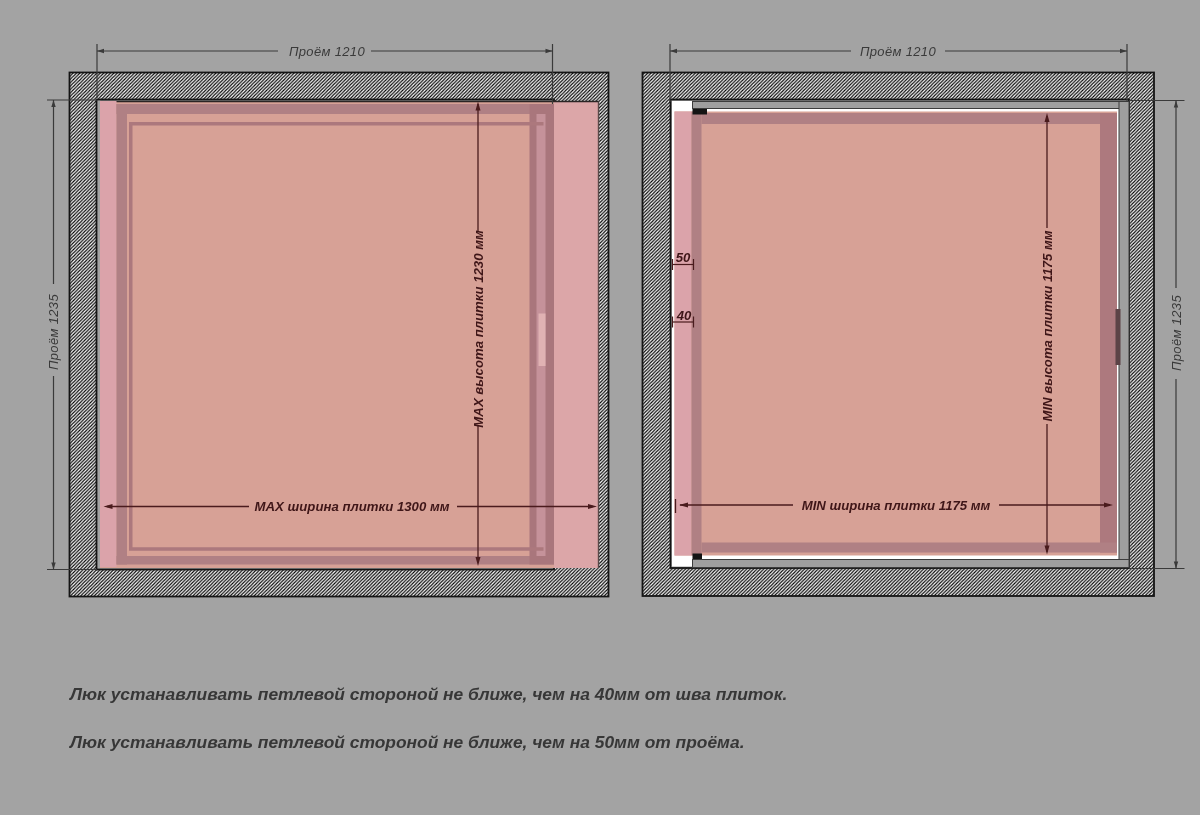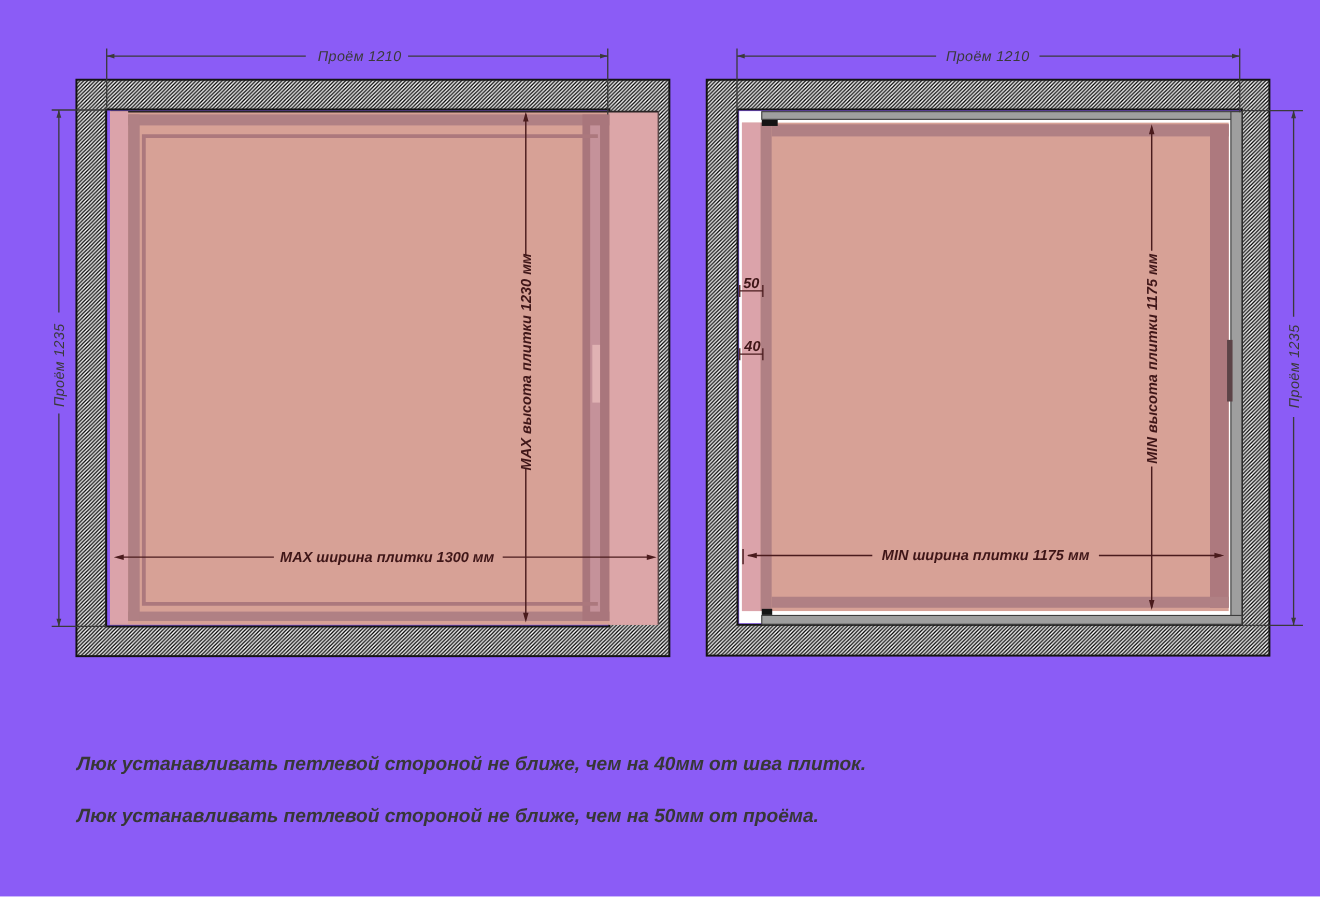--- a/index.html
+++ b/index.html
@@ -1,16 +1,16 @@
 <!DOCTYPE html>
 <html><head>
 <meta charset="utf-8">
 <style>
   html,body{margin:0;padding:0;background:#ffffff;}
-  .page{position:relative;width:1200px;height:815px;background:#8b5cf6;overflow:hidden;
+  .page{position:relative;width:1200px;height:815px;background:#a3a3a3;overflow:hidden;
         font-family:"Liberation Sans", sans-serif;}
   svg{position:absolute;left:0;top:0;}
   .dimtxt{font-family:"Liberation Sans", sans-serif;font-style:italic;fill:#3a3a3a;font-size:13px;letter-spacing:0.35px;}
   .martxt{font-family:"Liberation Sans", sans-serif;font-style:italic;font-weight:bold;fill:#3f1618;font-size:13.2px;}
 </style>
 </head>
 <body>
 <div class="page">
 <svg width="1200" height="815" viewBox="0 0 1200 815" style="filter:blur(0.3px)">
 <defs>

